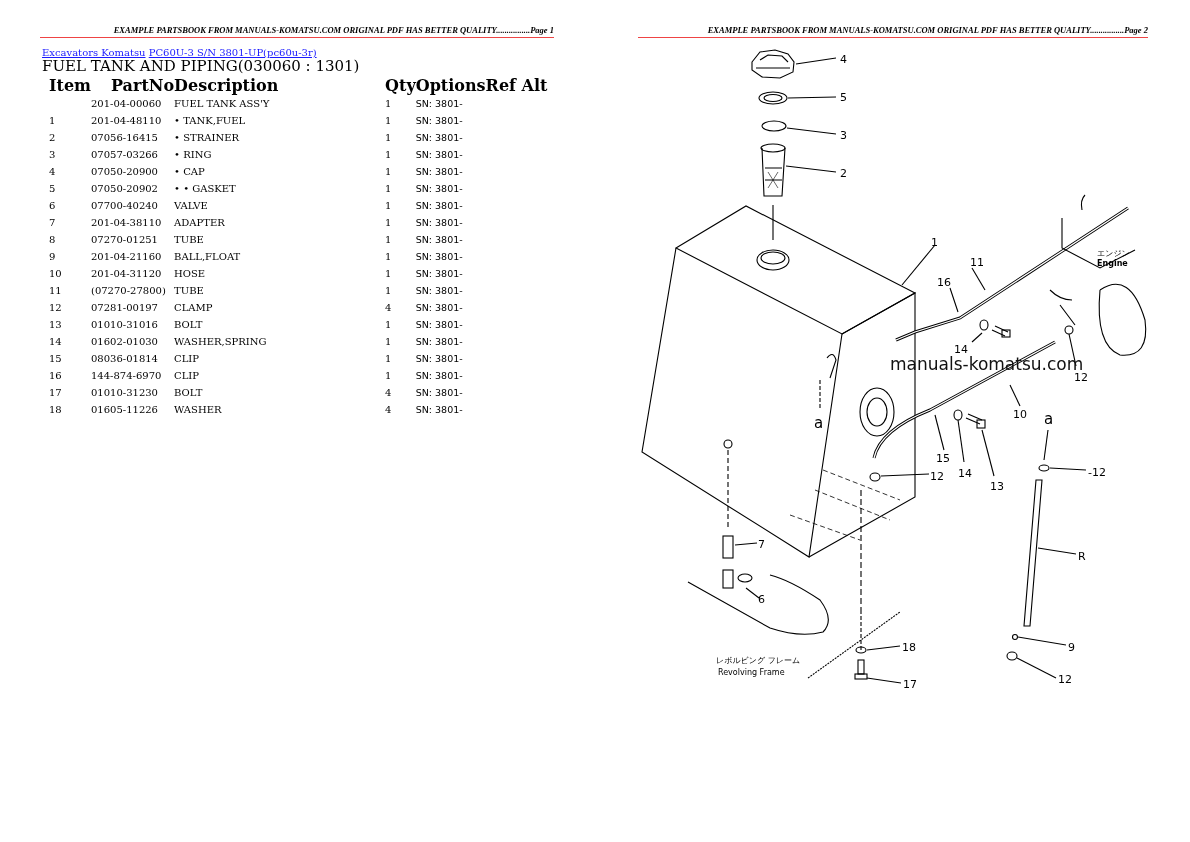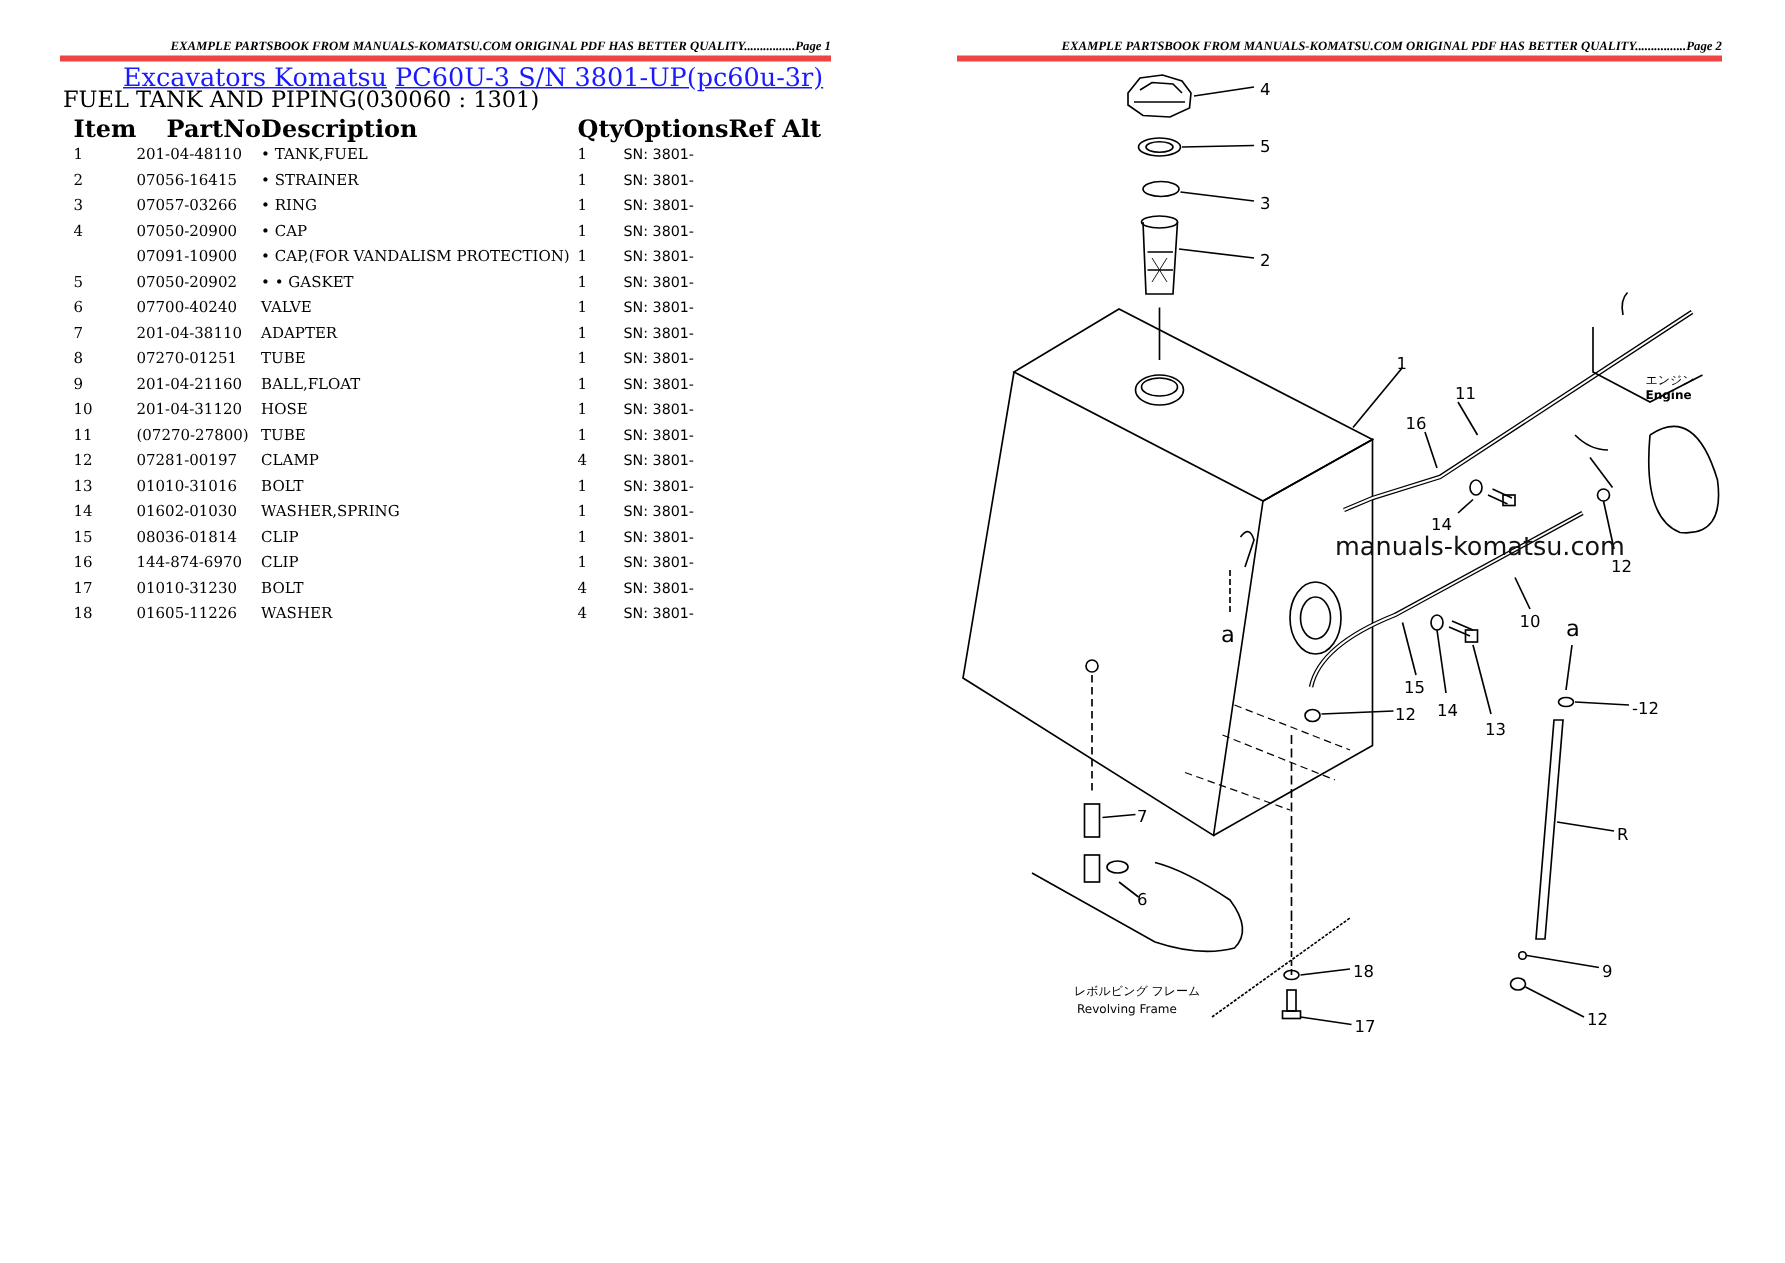--- a/index.html
+++ b/index.html
@@ -1,23 +1,23 @@
 <!DOCTYPE html>
 <html><head>
   <meta charset="utf-8">
   <style>
     html, body { margin: 0; padding: 0; background: #ffffff; }
     body { width: 1190px; height: 842px; position: relative; overflow: hidden;
            font-family: "DejaVu Serif", "Liberation Serif", serif; color: #000; }
-    .page-header { position: absolute; top: 25px; height: 12px; border-bottom: 4px solid #ef4444;
+    .page-header { position: absolute; top: 25px; height: 12px; border-bottom: 1px solid #ef4444;
                    font-family: "Liberation Serif", "DejaVu Serif", serif; font-style: italic; font-weight: bold;
                    font-size: 8.5px; text-align: right; line-height: 11px; white-space: nowrap; }
     #hdr1 { left: 40px; width: 514px; }
     #hdr2 { left: 638px; width: 510px; }
-    .crumbs { position: absolute; left: 42px; top: 46px; font-size: 17px; line-height: 13px; margin-left: 40px; }
+    .crumbs { position: absolute; left: 42px; top: 46px; font-size: 10px; line-height: 13px; }
     .crumbs a { color: #1a1aff; text-decoration: underline; font-family: "DejaVu Serif", serif; }
     .subtitle { position: absolute; left: 42px; top: 60px; font-size: 15px; line-height: 13px; }
     table.parts { position: absolute; left: 42px; top: 76px; border-collapse: collapse;
                   font-size: 10px; }
     table.parts th { font-weight: bold; font-size: 16px; height: 16px; text-align: left; padding: 0; white-space: nowrap; }
     table.parts td { height: 17px; padding: 0; white-space: nowrap; vertical-align: middle; }
     .c-item { width: 35px; padding-left: 7px !important; }
     th.c-item { padding-left: 7px !important; }
     .c-part { width: 78px; }
     th.c-part { padding-left: 20px !important; width: 58px; }
@@ -50,20 +50,28 @@
       <th class="c-item">Item</th>
       <th class="c-part">PartNo</th>
       <th class="c-desc">Description</th>
       <th class="c-qty">Qty</th>
       <th class="c-opt">Options</th>
       <th class="c-ref">Ref Alt</th>
     </tr>
   </thead>
   <tbody id="parts-body">
       <tr>
+        <td class="c-item"></td>
+        <td class="c-part">201-04-00060</td>
+        <td class="c-desc">FUEL TANK ASS'Y</td>
+        <td class="c-qty">1</td>
+        <td class="c-opt">SN: 3801-</td>
+        <td class="c-ref"></td>
+      </tr>
+      <tr>
         <td class="c-item">1</td>
         <td class="c-part">201-04-48110</td>
         <td class="c-desc">• TANK,FUEL</td>
         <td class="c-qty">1</td>
         <td class="c-opt">SN: 3801-</td>
         <td class="c-ref"></td>
       </tr>
       <tr>
         <td class="c-item">2</td>
         <td class="c-part">07056-16415</td>
@@ -77,28 +85,20 @@
         <td class="c-part">07057-03266</td>
         <td class="c-desc">• RING</td>
         <td class="c-qty">1</td>
         <td class="c-opt">SN: 3801-</td>
         <td class="c-ref"></td>
       </tr>
       <tr>
         <td class="c-item">4</td>
         <td class="c-part">07050-20900</td>
         <td class="c-desc">• CAP</td>
-        <td class="c-qty">1</td>
-        <td class="c-opt">SN: 3801-</td>
-        <td class="c-ref"></td>
-      </tr>
-      <tr>
-        <td class="c-item"></td>
-        <td class="c-part">07091-10900</td>
-        <td class="c-desc">• CAP,(FOR VANDALISM PROTECTION)</td>
         <td class="c-qty">1</td>
         <td class="c-opt">SN: 3801-</td>
         <td class="c-ref"></td>
       </tr>
       <tr>
         <td class="c-item">5</td>
         <td class="c-part">07050-20902</td>
         <td class="c-desc">• • GASKET</td>
         <td class="c-qty">1</td>
         <td class="c-opt">SN: 3801-</td>

